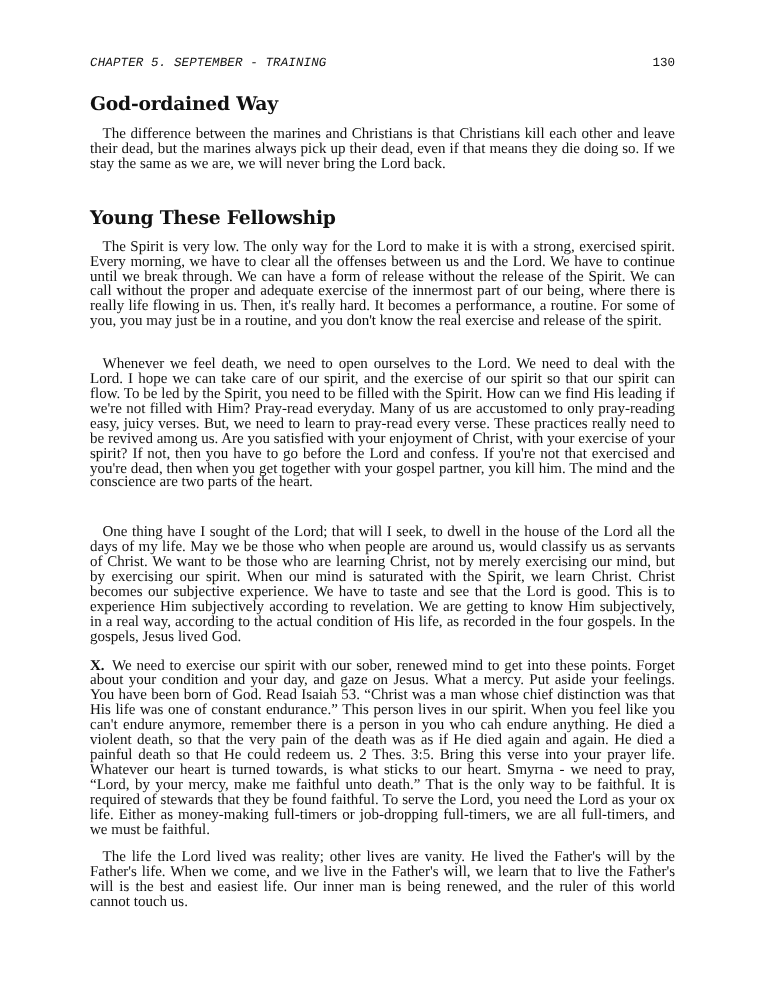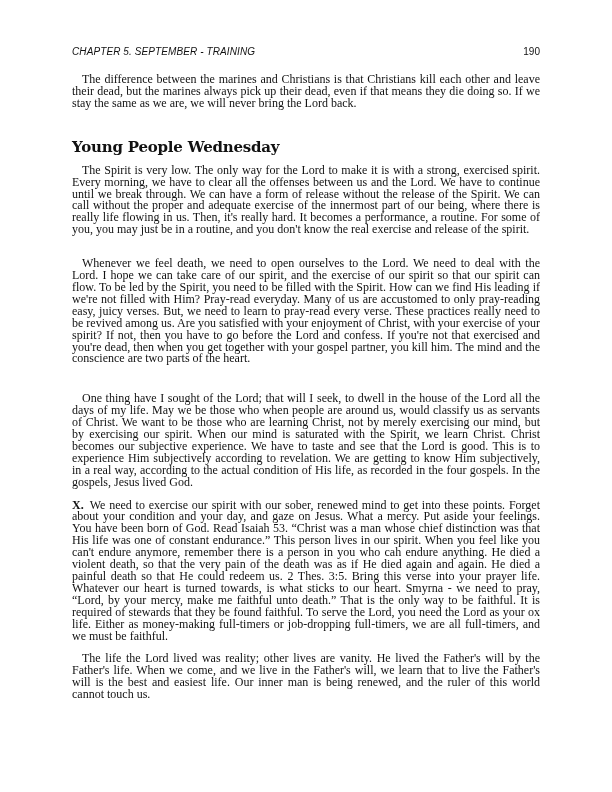--- a/index.html
+++ b/index.html
@@ -1,48 +1,49 @@
 <!DOCTYPE html>
 <html><head>
 <meta charset="utf-8">
 <style>
   html, body { margin: 0; padding: 0; background: #ffffff; }
   body { width: 612px; height: 792px; position: relative; overflow: hidden;
          font-family: "DejaVu Serif", "Liberation Serif", serif; color: #111; }
   .page { position: absolute; left: 72px; top: 46px; width: 468px; }
-  .running-head { display: flex; justify-content: space-between; font-family: Liberation Sans, sans-serif;
+  .running-head { display: flex; justify-content: space-between; font-family: Liberation Mono, monospace;
                   font-size: 10px; line-height: 12px; margin-bottom: 16px; }
   .running-head .chap { font-style: italic; letter-spacing: 0.1px; }
   h2 { font-family: "DejaVu Serif", serif; font-weight: bold; font-size: 15px; line-height: 18px;
        margin: 0 0 9px 0; letter-spacing: -0.2px; }
   p { font-family: "Liberation Serif", serif; font-size: 12px; line-height: 11.9px; margin: 0;
       text-align: justify; text-indent: 10px; }
   p.noind { text-indent: 0; }
   .gap { height: 11px; }
   .secgap { height: 14px; }
   .marker { font-weight: bold; margin-right: 6px; }
 </style>
 </head>
 <body>
 
 <div class="page">
   <div class="running-head">
     <span class="chap">CHAPTER 5.  SEPTEMBER - TRAINING</span>
-    <span>190</span>
+    <span>130</span>
   </div>
 
   <section>
+    <h2>God-ordained Way</h2>
     <p>The difference between the marines and Christians is that Christians kill each other and leave their dead, but the marines always pick up their dead, even if that means they die doing so. If we stay the same as we are, we will never bring the Lord back.</p>
   </section>
 
   <div class="secgap"></div>
   <div class="secgap"></div>
 
   <section>
-    <h2>Young People Wednesday</h2>
+    <h2>Young These Fellowship</h2>
     <p>The Spirit is very low. The only way for the Lord to make it is with a strong, exercised spirit. Every morning, we have to clear all the offenses between us and the Lord. We have to continue until we break through. We can have a form of release without the release of the Spirit. We can call without the proper and adequate exercise of the innermost part of our being, where there is really life flowing in us. Then, it's really hard. It becomes a performance, a routine. For some of you, you may just be in a routine, and you don't know the real exercise and release of the spirit.</p>
     <div class="gap"></div>
     <div class="gap"></div>
     <p>Whenever we feel death, we need to open ourselves to the Lord. We need to deal with the Lord. I hope we can take care of our spirit, and the exercise of our spirit so that our spirit can flow. To be led by the Spirit, you need to be filled with the Spirit. How can we find His leading if we're not filled with Him? Pray-read everyday. Many of us are accustomed to only pray-reading easy, juicy verses. But, we need to learn to pray-read every verse. These practices really need to be revived among us. Are you satisfied with your enjoyment of Christ, with your exercise of your spirit? If not, then you have to go before the Lord and confess. If you're not that exercised and you're dead, then when you get together with your gospel partner, you kill him. The mind and the conscience are two parts of the heart.</p>
   </section>
 
   <div class="secgap"></div>
   <div class="secgap"></div>
 
   <section>

